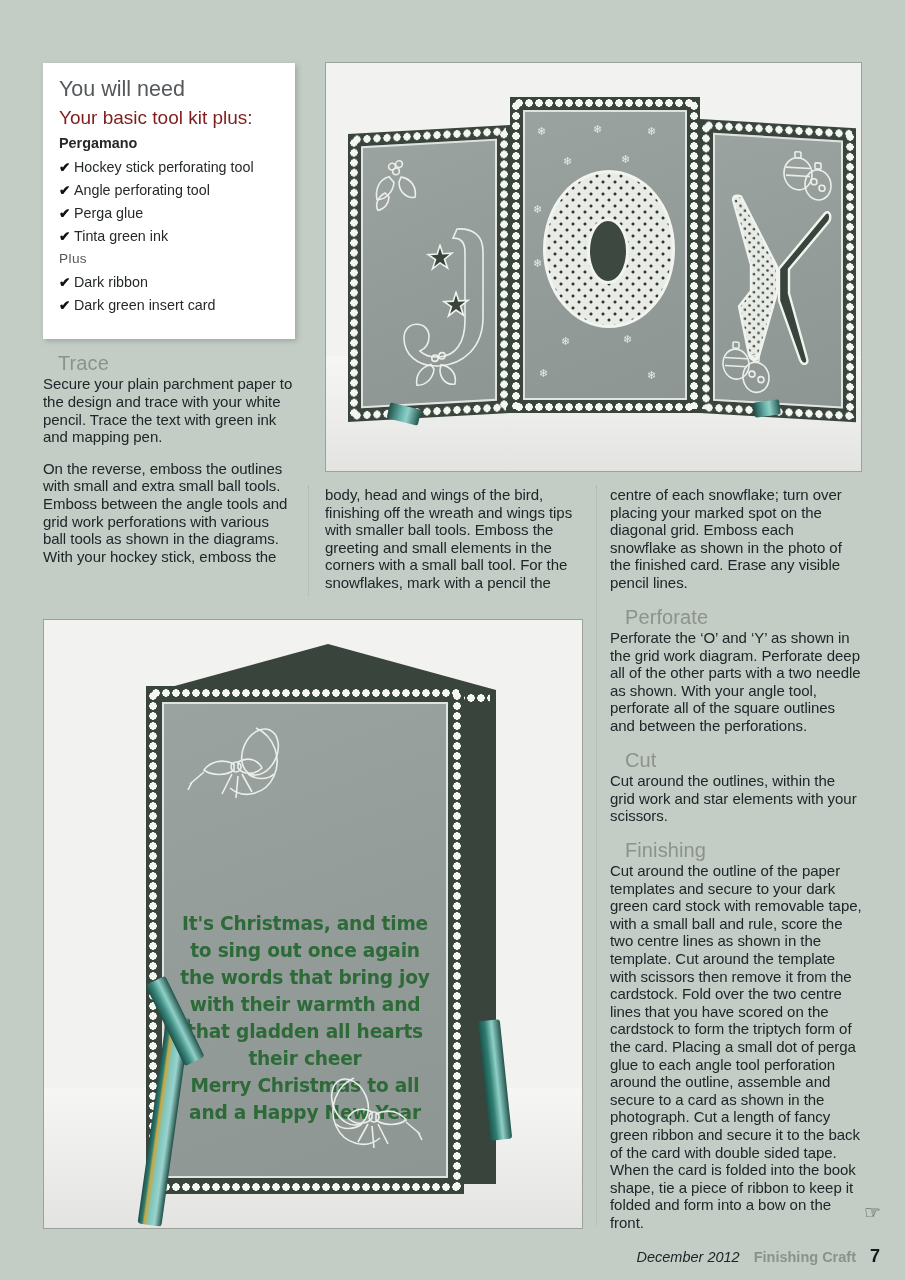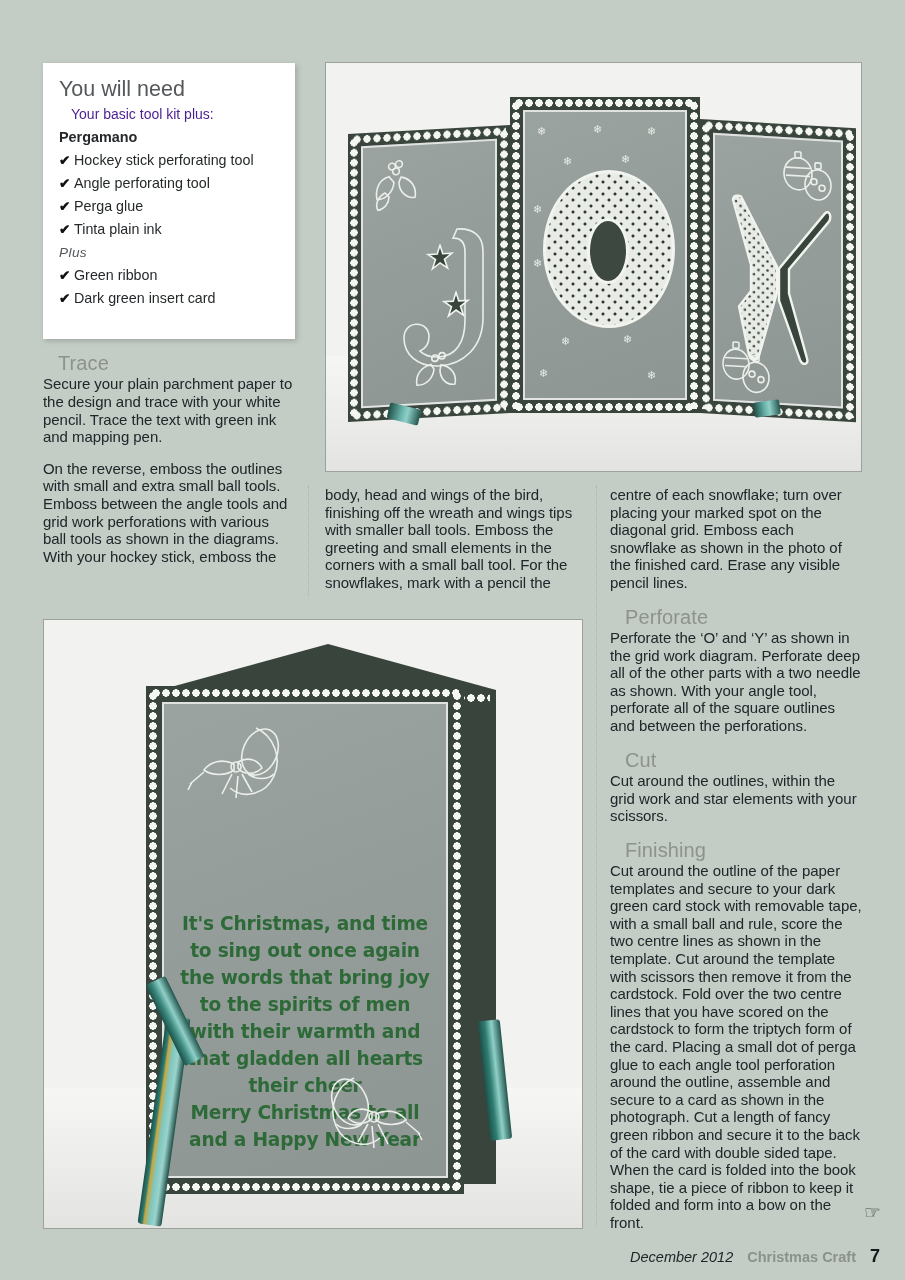--- a/index.html
+++ b/index.html
@@ -47,35 +47,34 @@
     padding: 14px 16px 16px 16px;
   }
   #need-title {
     font-size: 21.5px;
     font-weight: 400;
     color: #54585a;
     line-height: 1.16;
     margin: 0 0 3px 0;
   }
   #need-sub {
-    font-size: 14px;
-    color: #4c1d95;
+    font-size: 19px;
+    color: #7f1d1d;
     line-height: 1.34;
-    margin: 0 0 4px 12px;
+    margin: 0 0 4px 0;
   }
   .need-brand {
     font-size: 14.4px;
     font-weight: 700;
     color: #25292b;
     line-height: 1.34;
     margin: 0 0 4px 0;
   }
   .need-plus {
     font-size: 13.6px;
-    font-style: italic;
     color: #54585a;
     line-height: 1.34;
     margin: 0 0 4px 0;
     letter-spacing: .4px;
   }
   .need-item {
     font-size: 14.3px;
     color: #25292b;
     line-height: 1.34;
     margin: 0 0 4px 0;
@@ -243,28 +242,28 @@
   <div class="need-item">
     <span class="tick">✔</span>
     <span>Angle perforating tool</span>
   </div>
   <div class="need-item">
     <span class="tick">✔</span>
     <span>Perga glue</span>
   </div>
   <div class="need-item">
     <span class="tick">✔</span>
-    <span>Tinta plain ink</span>
+    <span>Tinta green ink</span>
   </div>
 
   <div class="need-plus">Plus</div>
 
   <div class="need-item">
     <span class="tick">✔</span>
-    <span>Green ribbon</span>
+    <span>Dark ribbon</span>
   </div>
   <div class="need-item">
     <span class="tick">✔</span>
     <span>Dark green insert card</span>
   </div>
 </div>
 
 <div id="photo-top" class="photo-frame">
   <div class="photo-inner">
     <div class="surface" style="height:115px;"></div>
@@ -403,21 +402,20 @@
           <path d="M56 44 C66 38 76 42 80 50 C72 58 60 56 56 50 Z"></path>
           <circle cx="54" cy="49" r="5"></circle>
           <path d="M50 56 L40 76 M56 58 L54 80 M60 56 L70 74"></path>
           <path d="M22 54 L8 66 M10 64 L6 72"></path>
         </svg>
 
         <div id="verse">
           <div>It's Christmas, and time</div>
           <div>to sing out once again</div>
           <div>the words that bring joy</div>
-          <div>to the spirits of men</div>
           <div>with their warmth and</div>
           <div>that gladden all hearts</div>
           <div>their cheer</div>
           <div>Merry Christmas to all</div>
           <div>and a Happy New Year</div>
         </div>
 
         <svg class="orn" style="right:18px; bottom:12px;" width="110" height="96" viewBox="0 0 110 96" transform="scale(-1,1)">
           <path d="M74 10 C92 18 100 40 92 58 C84 76 62 82 48 70"></path>
           <ellipse cx="78" cy="34" rx="17" ry="24" transform="rotate(24 78 34)"></ellipse>
@@ -467,15 +465,15 @@
   <p class="body-p">Cut around the outlines, within the grid work and star elements with your scissors.</p>
 
   <h2 class="heading">Finishing</h2>
   <p class="body-p">Cut around the outline of the paper templates and secure to your dark green card stock with removable tape, with a small ball and rule, score the two centre lines as shown in the template. Cut around the template with scissors then remove it from the cardstock. Fold over the two centre lines that you have scored on the cardstock to form the triptych form of the card. Placing a small dot of perga glue to each angle tool perforation around the outline, assemble and secure to a card as shown in the photograph. Cut a length of fancy green ribbon and secure it to the back of the card with double sided tape. When the card is folded into the book shape, tie a piece of ribbon to keep it folded and form into a bow on the front.</p>
 </div>
 
 <div id="hand-icon">☞</div>
 
 <div id="footer">
   <span id="footer-date">December 2012</span>
-  <span id="footer-mag">Christmas Craft</span>
+  <span id="footer-mag">Finishing Craft</span>
   <span id="footer-page">7</span>
 </div>
 
 </body></html>

